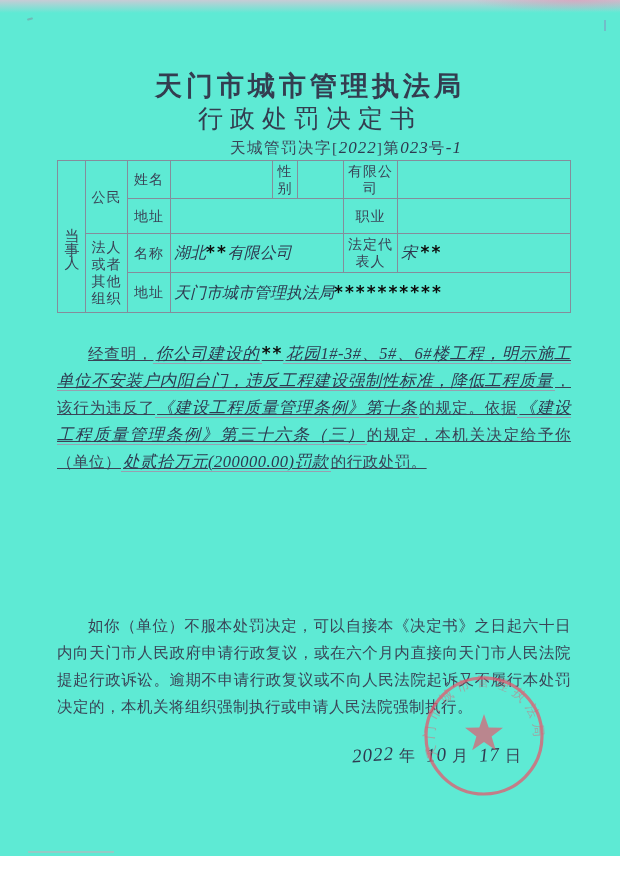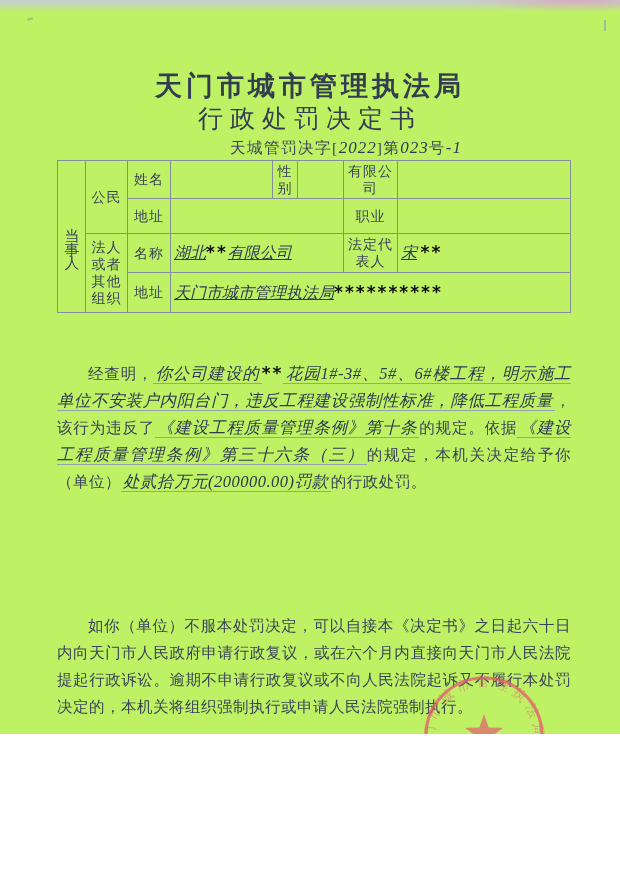--- a/index.html
+++ b/index.html
@@ -1,17 +1,17 @@
 <!DOCTYPE html>
 <html><head>
 <meta charset="utf-8">
 <style>
   html,body{margin:0;padding:0;background:#ffffff;}
   .page{
-    position:relative;width:620px;height:734px;background:#bef264;
+    position:relative;width:620px;height:856px;background:#5eead4;
     font-family:"Liberation Serif","DejaVu Serif",serif;
     color:#3a4457;overflow:hidden;
   }
   .scan-top{position:absolute;top:0;left:0;width:620px;height:13px;
     background:linear-gradient(#c7ccd6,rgba(255,255,255,0));}
   .pink-smudge{position:absolute;top:0;left:470px;width:150px;height:12px;
     background:radial-gradient(ellipse at 70% 0%,rgba(238,120,165,.40),rgba(255,255,255,0) 70%);}
   .blue-tick{position:absolute;top:20px;left:604px;width:2px;height:11px;background:rgba(130,150,190,.55);}
   .pencil-mark{position:absolute;top:18px;left:27px;width:6px;height:2px;background:rgba(130,138,155,.5);border-radius:2px;transform:rotate(-15deg);}
   .pink-line{position:absolute;top:851px;left:28px;width:86px;height:2px;background:rgba(242,150,175,.38);}
@@ -31,26 +31,26 @@
 
   table.party{position:absolute;top:160px;left:57px;width:513px;
     border-collapse:collapse;table-layout:fixed;}
   table.party td{border:1px solid #848d9b;font-size:14px;color:#3a4457;
     padding:1px 3px;overflow:hidden;}
   td.lbl{text-align:center;letter-spacing:1px;line-height:17px;}
   td.party-col{text-align:center;}
   .vert{writing-mode:vertical-lr;text-orientation:upright;letter-spacing:14px;
     margin:0 auto;font-size:15px;}
   td.val{font-size:16px;}
-  td .hw{font-size:16px;text-decoration:underline;}
+  td .hw{font-size:16px;}
   td .mask{font-size:17px;}
 
   .para{position:absolute;left:57px;width:514px;font-size:15.5px;line-height:27px;
     text-align:justify;text-indent:2em;letter-spacing:0.5px;color:#3a4457;}
-  .p1{top:360px;}
+  .p1{top:340px;text-decoration:underline;}
   .p2{top:498px;}
   .p3{top:612px;}
   .para .hw{font-size:16.5px;}
   .para .mask{font-size:17px;}
 
   .date-line{position:absolute;top:744px;left:352px;width:210px;font-size:16px;
     color:#3a4457;letter-spacing:1px;}
   .date-line .hw{font-size:19px;display:inline-block;transform:rotate(-4deg);}
   .date-line .sep{display:inline-block;width:10px;}
 

